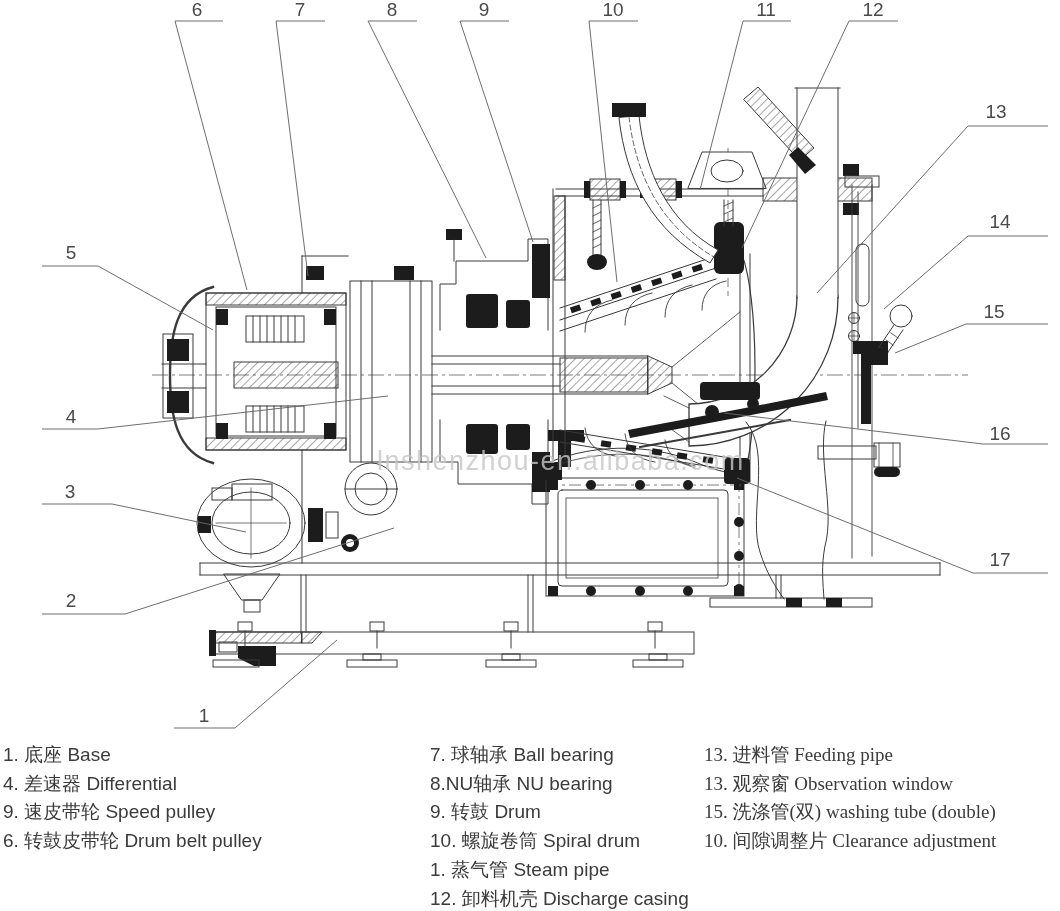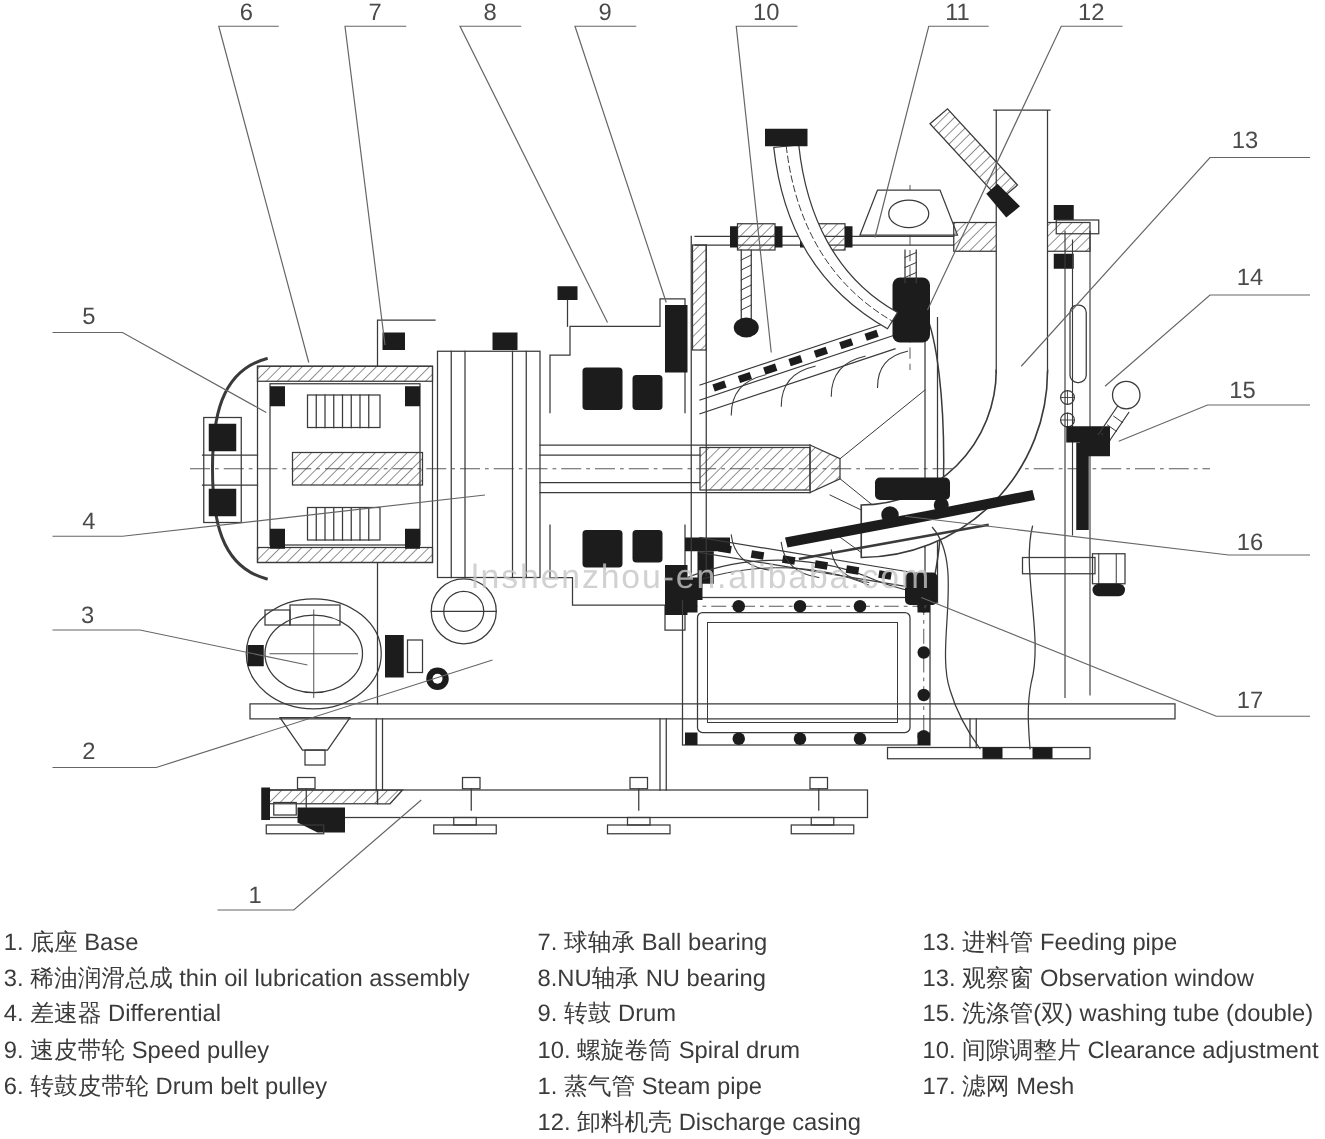--- a/index.html
+++ b/index.html
@@ -7,21 +7,21 @@
     width:1060px;height:911px;position:relative;overflow:hidden;
     background:#ffffff;
     font-family:"Liberation Sans","DejaVu Sans",sans-serif;
   }
   #stage{position:absolute;left:0;top:0;width:1060px;height:911px;}
   svg{display:block;}
   .legend{position:absolute;top:741px;color:#3b3b3b;font-size:19px;line-height:28.7px;}
   .legend .item{white-space:nowrap;}
   #legend-col-1{left:3px;}
   #legend-col-2{left:430px;}
-  #legend-col-3{left:738px;}
+  #legend-col-3{left:704px;font-family:Liberation Serif, serif;}
   .callout-num{font-size:19px;fill:#4a4a4a;}
 </style>
 </head>
 <body>
 
 <div id="stage">
 <svg width="1060" height="911" viewBox="0 0 1060 911">
   <defs>
     <pattern id="h1" width="6" height="6" patternUnits="userSpaceOnUse" patternTransform="rotate(45)">
       <line x1="0" y1="0" x2="0" y2="6" stroke="#3a3a3a" stroke-width="0.9"></line>
@@ -296,33 +296,31 @@
     <text class="callout-num" x="996" y="118">13</text>
     <text class="callout-num" x="1000" y="228">14</text>
     <text class="callout-num" x="994" y="318">15</text>
     <text class="callout-num" x="1000" y="440">16</text>
     <text class="callout-num" x="1000" y="566">17</text>
   </g>
 </svg>
 
 <div class="legend" id="legend-col-1">
   <div class="item">1. 底座 Base</div>
-  <div class="item">3. 稀油润滑总成 thin oil lubrication assembly</div>
   <div class="item">4. 差速器 Differential</div>
   <div class="item">9. 速皮带轮 Speed pulley</div>
   <div class="item">6. 转鼓皮带轮 Drum belt pulley</div>
 </div>
 <div class="legend" id="legend-col-2">
   <div class="item">7. 球轴承 Ball bearing</div>
   <div class="item">8.NU轴承 NU bearing</div>
   <div class="item">9. 转鼓 Drum</div>
   <div class="item">10. 螺旋卷筒 Spiral drum</div>
   <div class="item">1. 蒸气管 Steam pipe</div>
   <div class="item">12. 卸料机壳 Discharge casing</div>
 </div>
 <div class="legend" id="legend-col-3">
   <div class="item">13. 进料管 Feeding pipe</div>
   <div class="item">13. 观察窗 Observation window</div>
   <div class="item">15. 洗涤管(双) washing tube (double)</div>
   <div class="item">10. 间隙调整片 Clearance adjustment</div>
-  <div class="item">17. 滤网 Mesh</div>
 </div>
 </div>
 
 </body></html>

